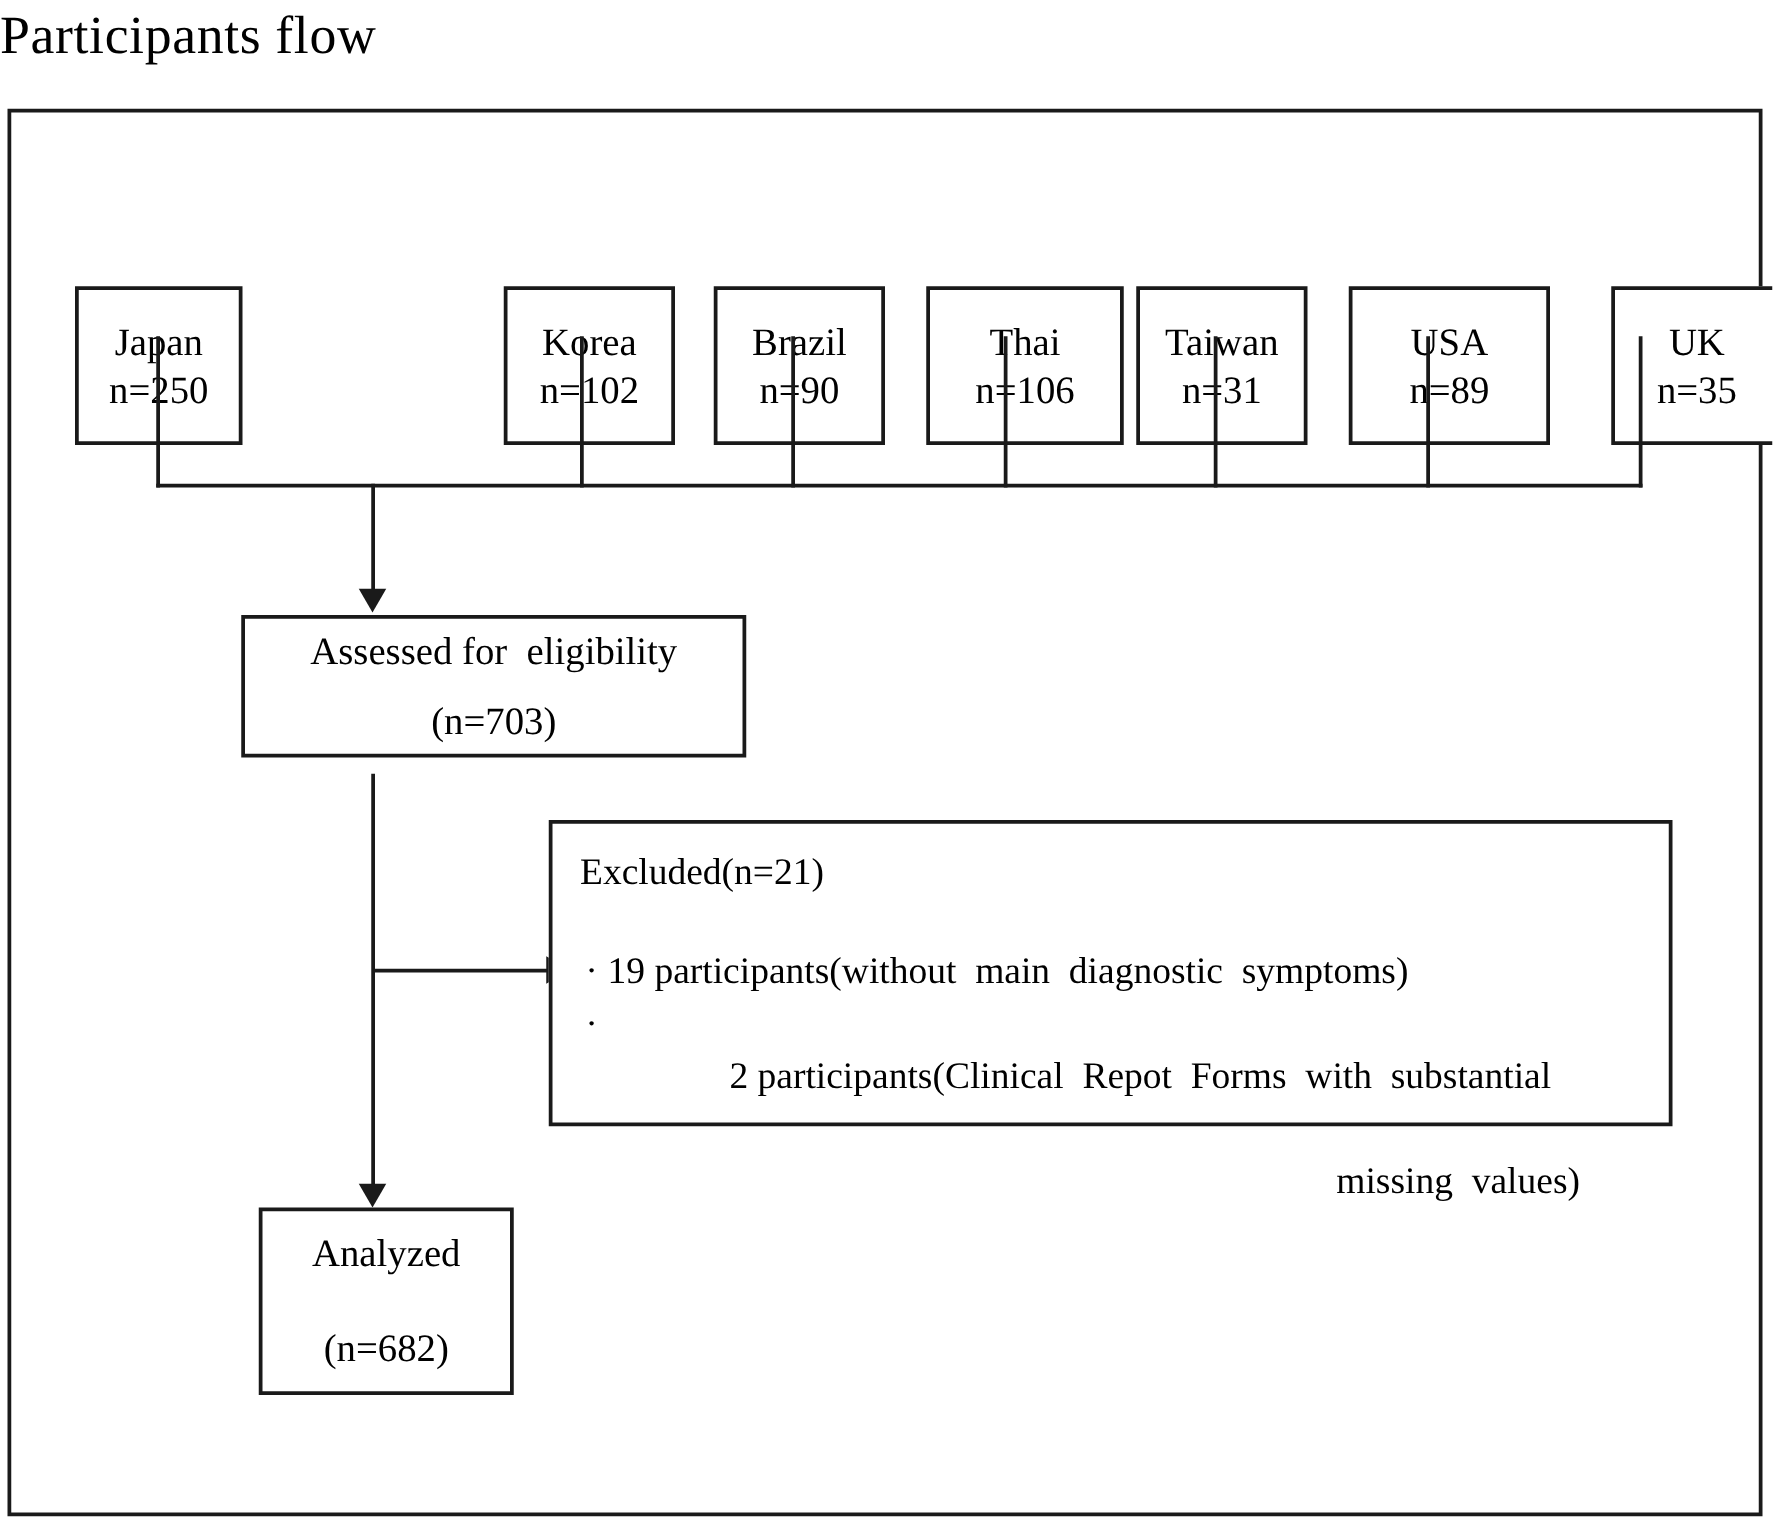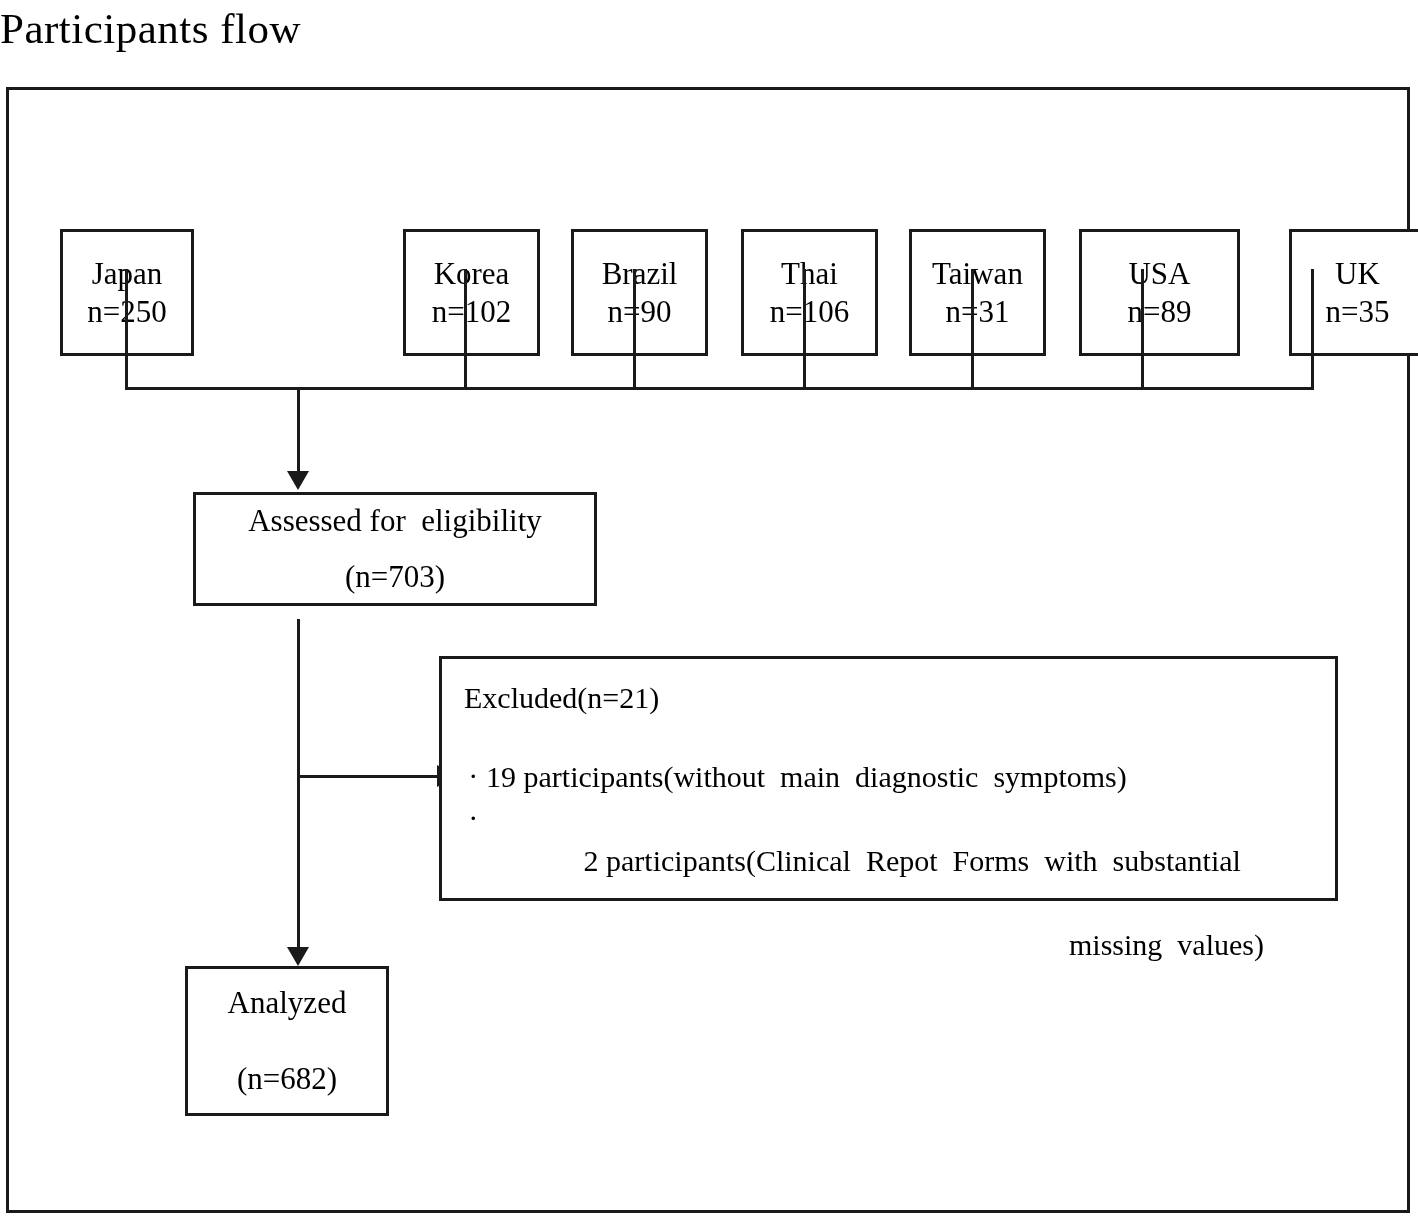--- a/index.html
+++ b/index.html
@@ -181,21 +181,21 @@
     <div class="node-box country-box" style="left:394px; width:137px;">
       <div class="country-name">Korea</div>
       <div class="country-n">n=102</div>
     </div>
 
     <div class="node-box country-box" style="left:562px; width:137px;">
       <div class="country-name">Brazil</div>
       <div class="country-n">n=90</div>
     </div>
 
-    <div class="node-box country-box" style="left:732px; width:137px;">
+    <div class="node-box country-box" style="left:732px; width:158px;">
       <div class="country-name">Thai</div>
       <div class="country-n">n=106</div>
     </div>
 
     <div class="node-box country-box" style="left:900px; width:137px;">
       <div class="country-name">Taiwan</div>
       <div class="country-n">n=31</div>
     </div>
 
     <div class="node-box country-box" style="left:1070px; width:161px;">
@@ -242,19 +242,19 @@
         <div class="excl-item">
           <span class="excl-bullet">・</span>
           <span class="excl-text">
             <span> 2 participants(Clinical  Repot  Forms  with  substantial</span>
             <span class="excl-second">missing  values)</span>
           </span>
         </div>
       </div>
     </div>
 
-    <div class="node-box" id="box-analyzed" style="left:176px; top:876px;gap:32px;">
+    <div class="node-box" id="box-analyzed" style="left:198px; top:876px;gap:32px;">
       <div class="line1">Analyzed</div>
       <div class="line2">(n=682)</div>
     </div>
 
   </div>
 </div>
 
 </body></html>

